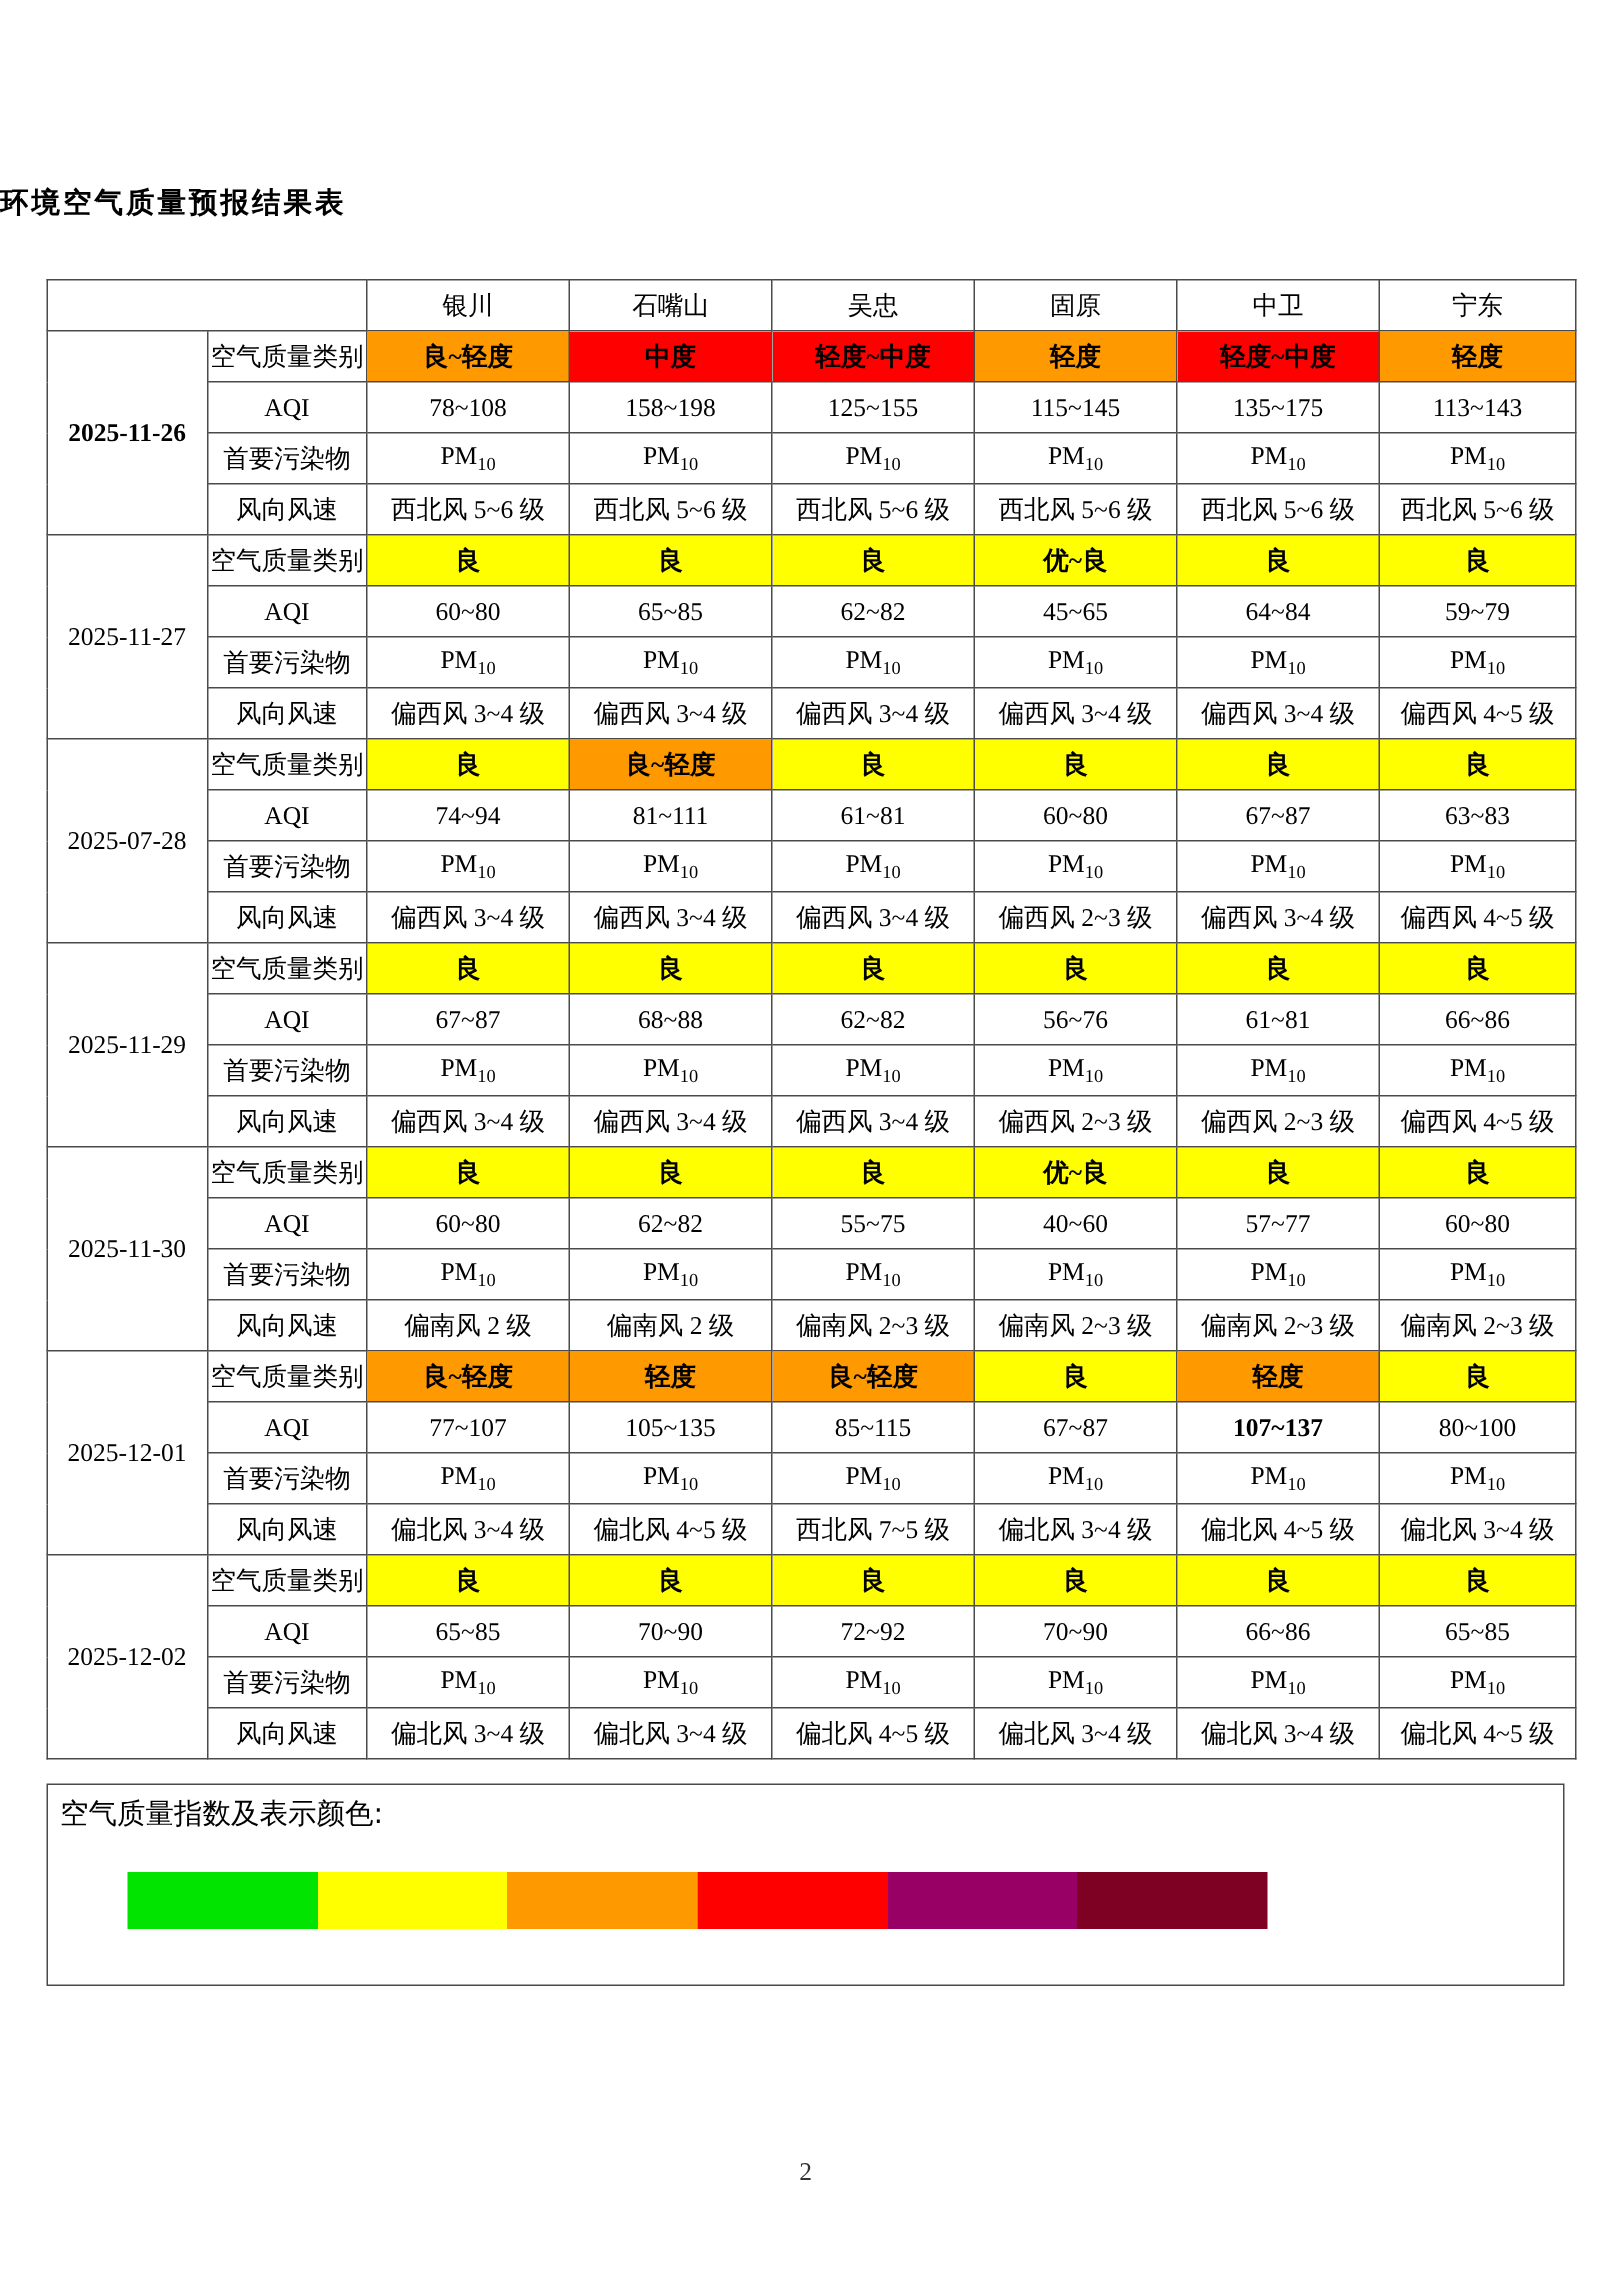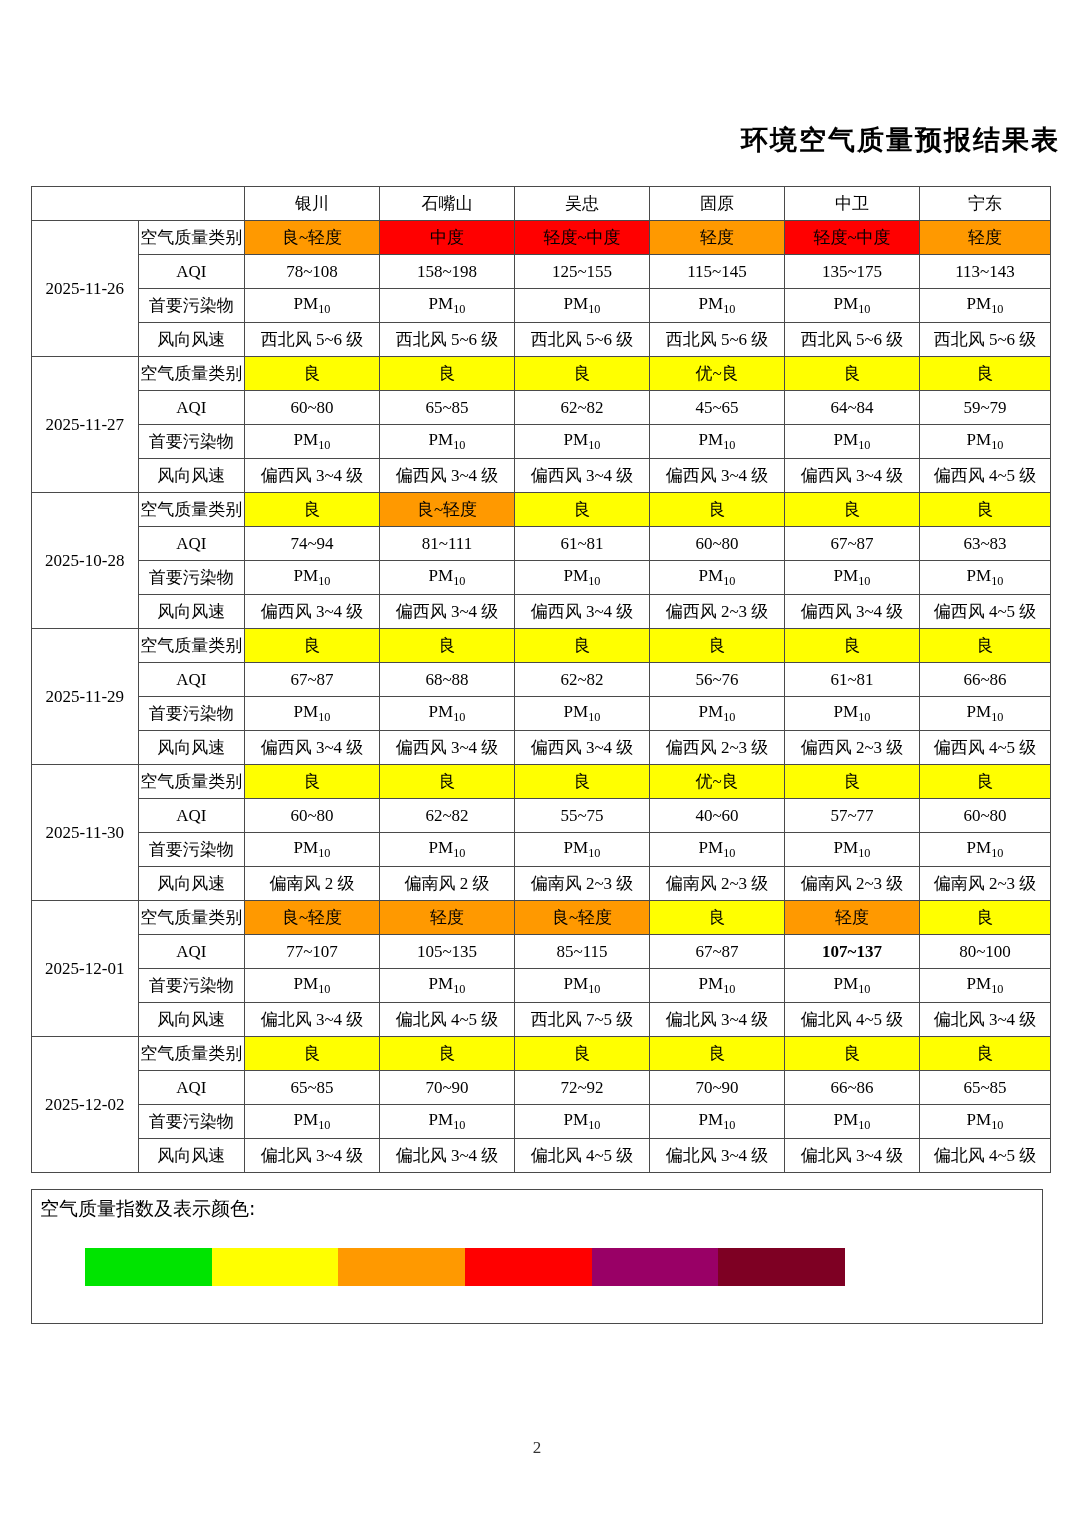--- a/index.html
+++ b/index.html
@@ -19,24 +19,24 @@
     width: 1074px;
     height: 1520px;
     position: relative;
     box-sizing: border-box;
   }
   .doc-title {
     position: absolute;
     top: 122px;
     left: 0;
     width: 1060px;
-    text-align: right;
+    text-align: left;
     font-family: "DejaVu Sans", sans-serif;
     font-weight: bold;
-    font-size: 27px;
+    font-size: 19px;
     letter-spacing: 2px;
     color: #000;
   }
   table.aq {
     position: absolute;
     top: 186px;
     left: 31px;
     width: 1012px;
     border-collapse: collapse;
     table-layout: fixed;
@@ -66,21 +66,21 @@
     background: #ffffff;
   }
   td.rowlabel {
     font-family: "DejaVu Sans", sans-serif;
     font-size: 14px;
     background: #ffffff;
   }
   td.cat {
     font-family: "DejaVu Sans", sans-serif;
     font-size: 17px;
-    font-weight: normal;
+    font-weight: bold;
     margin-top: 40px;
   }
   td.aqi { font-size: 18px; }
   td.pol { font-size: 18px; }
   td.wind {
     font-family: "DejaVu Sans", sans-serif;
     font-size: 13px;
   }
   .sub { font-size: 0.72em; vertical-align: sub; }
   .c-liang { background: #ffff00; }
@@ -164,21 +164,21 @@
         <tr>
           <td class="hdr-blank" colspan="2" style="width: 212px;"></td>
           <td class="hdr-city" style="width: 134px;">银川</td>
           <td class="hdr-city" style="width: 134px;">石嘴山</td>
           <td class="hdr-city" style="width: 134px;">吴忠</td>
           <td class="hdr-city" style="width: 134px;">固原</td>
           <td class="hdr-city" style="width: 134px;">中卫</td>
           <td class="hdr-city" style="width: 130px;">宁东</td>
         </tr>
         <tr>
-          <td class="date-cell" rowspan="4" style="width: 88px;">2025-11-26</td>
+          <td class="date-cell" rowspan="4" style="width: 88px; font-weight: bold;">2025-11-26</td>
           <td class="rowlabel" style="width: 124px;">空气质量类别</td>
           <td class="cat c-qing" style="width: 134px;">良~轻度</td>
           <td class="cat c-zhong" style="width: 134px;">中度</td>
           <td class="cat c-zhong" style="width: 134px;">轻度~中度</td>
           <td class="cat c-qing" style="width: 134px;">轻度</td>
           <td class="cat c-zhong" style="width: 134px;">轻度~中度</td>
           <td class="cat c-qing" style="width: 130px;">轻度</td>
         </tr>
         <tr>
           <td class="rowlabel" style="width: 124px;">AQI</td>
@@ -238,21 +238,21 @@
         <tr>
           <td class="rowlabel" style="width: 124px;">风向风速</td>
           <td class="wind" style="width: 134px;">偏西风 3~4 级</td>
           <td class="wind" style="width: 134px;">偏西风 3~4 级</td>
           <td class="wind" style="width: 134px;">偏西风 3~4 级</td>
           <td class="wind" style="width: 134px;">偏西风 3~4 级</td>
           <td class="wind" style="width: 134px;">偏西风 3~4 级</td>
           <td class="wind" style="width: 130px;">偏西风 4~5 级</td>
         </tr>
         <tr>
-          <td class="date-cell" rowspan="4" style="width: 88px;">2025-10-28</td>
+          <td class="date-cell" rowspan="4" style="width: 88px;">2025-07-28</td>
           <td class="rowlabel" style="width: 124px;">空气质量类别</td>
           <td class="cat c-liang" style="width: 134px;">良</td>
           <td class="cat c-qing" style="width: 134px;">良~轻度</td>
           <td class="cat c-liang" style="width: 134px;">良</td>
           <td class="cat c-liang" style="width: 134px;">良</td>
           <td class="cat c-liang" style="width: 134px;">良</td>
           <td class="cat c-liang" style="width: 130px;">良</td>
         </tr>
         <tr>
           <td class="rowlabel" style="width: 124px;">AQI</td>

